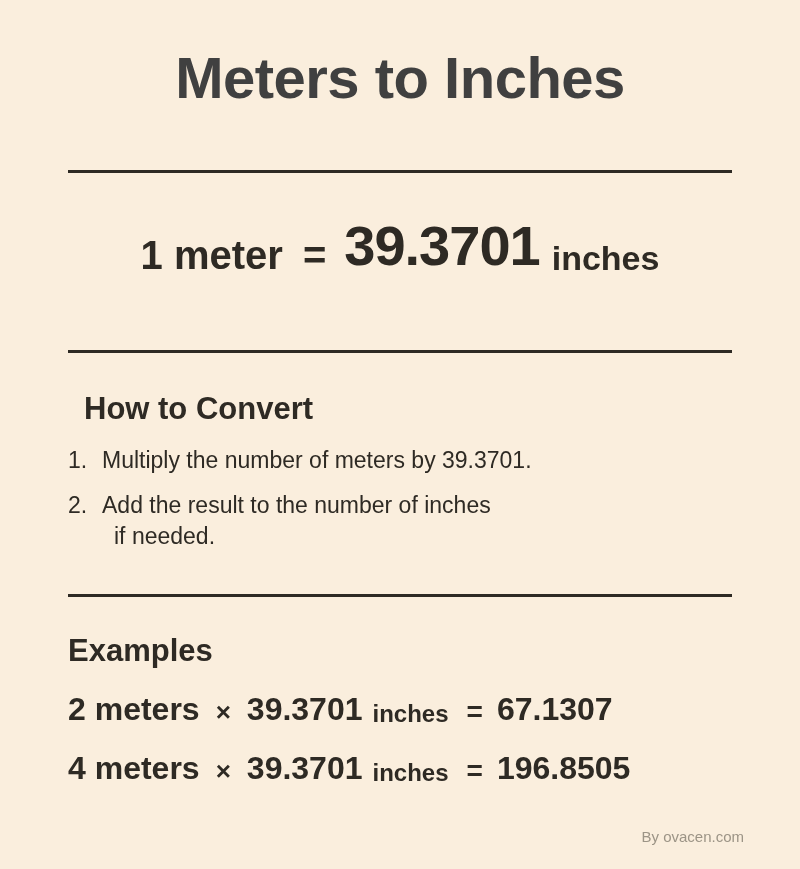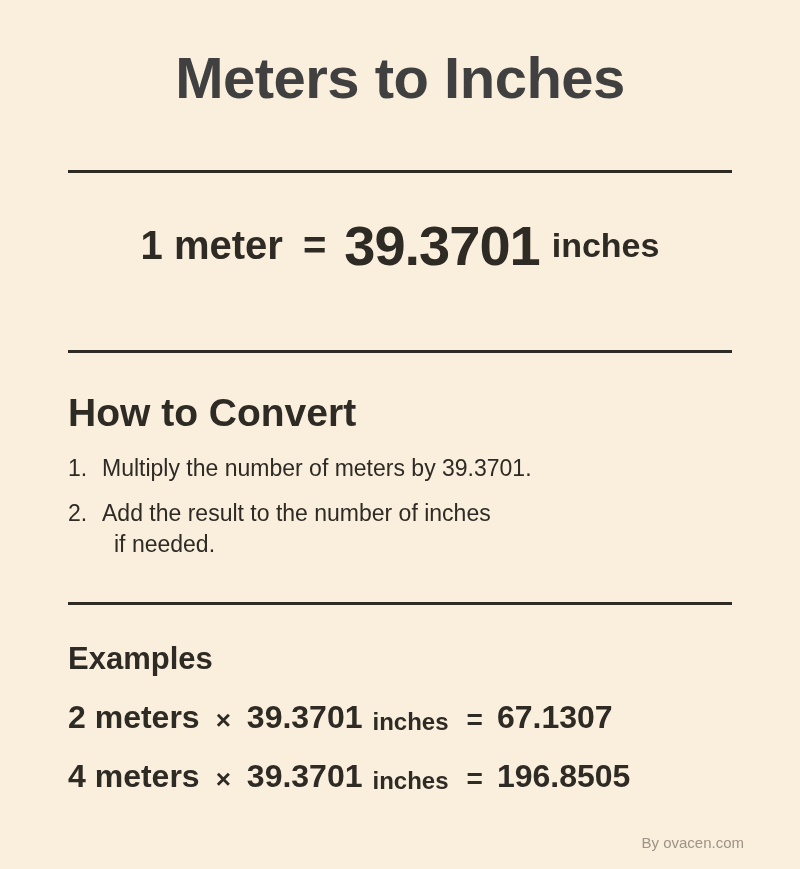--- a/index.html
+++ b/index.html
@@ -35,21 +35,21 @@
     height: 3px;
     background: #2e2a24;
     margin: 0;
   }
   .rule-1 { margin-top: 60px; }
   .rule-2 { margin-top: 72px; }
   .rule-3 { margin-top: 42px; }
 
   .equation {
     display: flex;
-    align-items: center;
+    align-items: flex-end;
     justify-content: center;
     gap: 0;
     padding-top: 40px;
   }
   .eq-left {
     font-size: 40px;
     font-weight: bold;
     color: #2e2a24;
   }
   .eq-eq {
@@ -62,24 +62,25 @@
     font-weight: bold;
     letter-spacing: -1px;
   }
   .eq-unit {
     font-size: 34px;
     font-weight: bold;
     margin-left: 12px;
   }
 
   .section-heading {
-    font-size: 39px;
+    font-size: 31px;
     font-weight: bold;
     margin-top: 38px;
     margin-bottom: 0;
+    margin-left: 16px;
   }
   .steps {
     margin: 18px 0 0 0;
     padding: 0;
     list-style: none;
   }
   .step {
     display: flex;
     font-size: 23px;
     line-height: 1.35;
@@ -125,21 +126,21 @@
   }
   .ex-eq {
     margin: 0 14px 0 18px;
     font-size: 28px;
   }
   .ex-result { }
 
   .credit {
     position: absolute;
     right: 56px;
-    bottom: 18px;
+    bottom: 24px;
     font-size: 15px;
     color: #9c9486;
     font-weight: normal;
   }
 </style>
 </head>
 <body>
 
 <div class="page">
 

